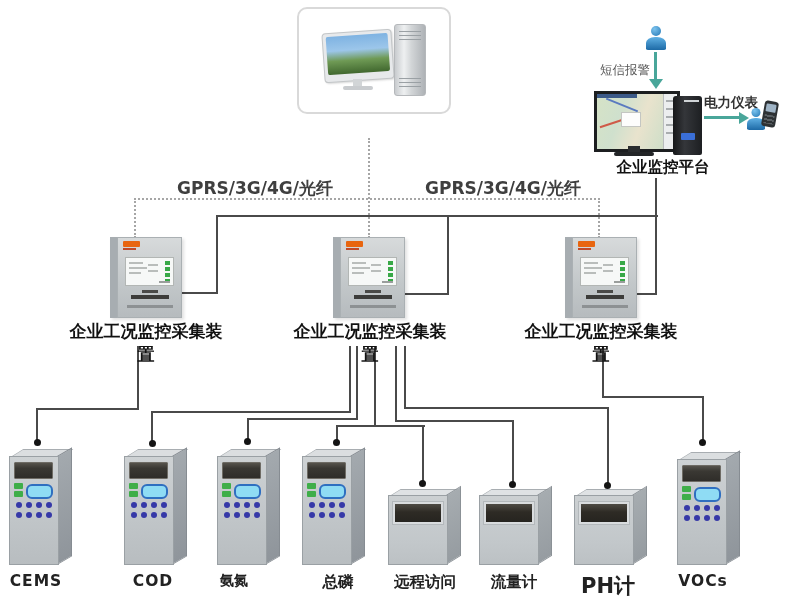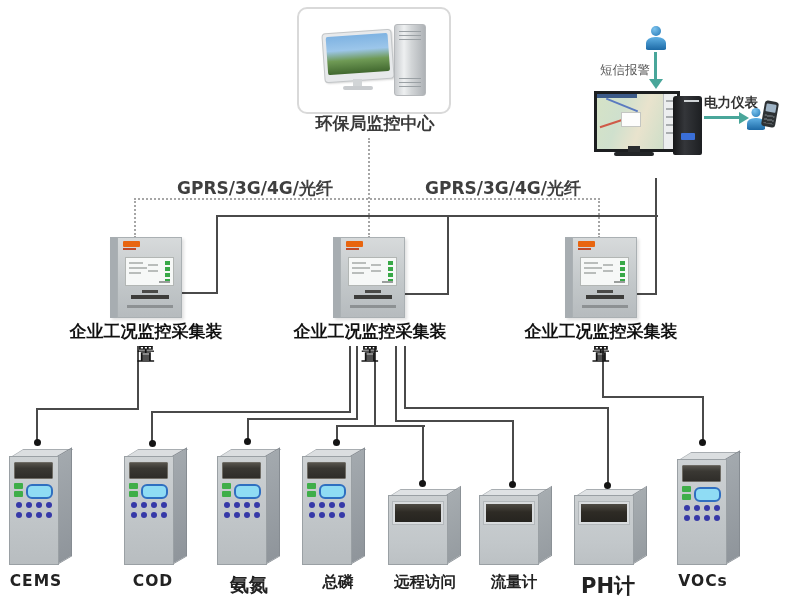--- a/index.html
+++ b/index.html
@@ -107,21 +107,20 @@
     <div class="mac-mon">
       <div class="mac-scr"></div>
     </div>
     <div class="mac-stand"></div>
     <div class="mac-base"></div>
     <div class="mac-tower">
       <div class="slots" style="top:6px;"></div>
       <div class="slots" style="bottom:7px;"></div>
     </div>
   </div>
-  <div class="lbl" style="left:280px;top:112px;width:190px;font-size:17px;color:#3a3a3a;">环保局监控中心</div>
 
   <div class="person" style="left:646px;top:26px;width:20px;height:24px;">
     <div class="p-head" style="width:10px;height:10px;"></div>
     <div class="p-body" style="height:13px;"></div>
   </div>
   <div class="arrow-shaft-v" style="left:654px;top:52px;height:28px;"></div>
   <div class="arrow-head-down" style="left:649px;top:79px;"></div>
   <div class="lbl" style="left:570px;top:62px;width:80px;font-size:12.5px;font-weight:normal;color:#555;text-align:right;">短信报警</div>
 
   <div class="srv-mon">
@@ -148,20 +147,21 @@
   <div class="arrow-shaft-h" style="left:704px;top:116px;width:37px;"></div>
   <div class="arrow-head-right" style="left:739px;top:112px;"></div>
   <div class="person" style="left:747px;top:108px;width:18px;height:22px;">
     <div class="p-head" style="width:9px;height:9px;"></div>
     <div class="p-body" style="height:12px;"></div>
   </div>
   <div class="phone">
     <div class="phone-scr"></div>
     <div class="phone-keys"></div>
   </div>
+  <div class="lbl" style="left:593px;top:157px;width:140px;font-size:15.5px;color:#111;">企业监控平台</div>
 
   <div class="lbl" style="left:155px;top:177px;width:200px;font-size:17px;color:#3f3f3f;">GPRS/3G/4G/光纤</div>
   <div class="lbl" style="left:403px;top:177px;width:200px;font-size:17px;color:#3f3f3f;">GPRS/3G/4G/光纤</div>
 
   <div class="dt-v" style="left:368px;top:138px;height:100px;"></div>
   <div class="dt-h" style="left:134px;top:198px;width:466px;"></div>
   <div class="dt-v" style="left:134px;top:198px;height:40px;"></div>
   <div class="dt-v" style="left:598px;top:198px;height:40px;"></div>
 
   <div class="sl-h" style="left:216px;top:215px;width:442px;"></div>
@@ -395,20 +395,20 @@
     <div class="met-side"></div>
     <div class="met-front">
       <div class="met-panel">
         <div class="met-band"></div>
       </div>
     </div>
   </div>
 
   <div class="lbl" style="left:0px;top:572px;width:72px;font-size:15.5px;letter-spacing:1px;">CEMS</div>
   <div class="lbl" style="left:117px;top:572px;width:72px;font-size:15.5px;letter-spacing:1px;">COD</div>
-  <div class="lbl" style="left:213px;top:572px;width:72px;font-size:19px;">氨氮</div>
+  <div class="lbl" style="left:198px;top:572px;width:72px;font-size:14px;">氨氮</div>
   <div class="lbl" style="left:302px;top:572px;width:72px;font-size:15.5px;">总磷</div>
   <div class="lbl" style="left:386px;top:572px;width:78px;font-size:15.5px;">远程访问</div>
   <div class="lbl" style="left:478px;top:572px;width:72px;font-size:15.5px;">流量计</div>
   <div class="lbl" style="left:572px;top:572px;width:72px;font-size:21px;">PH计</div>
   <div class="lbl" style="left:667px;top:572px;width:72px;font-size:15.5px;letter-spacing:1px;">VOCs</div>
 
 </div>
 
 </body></html>

